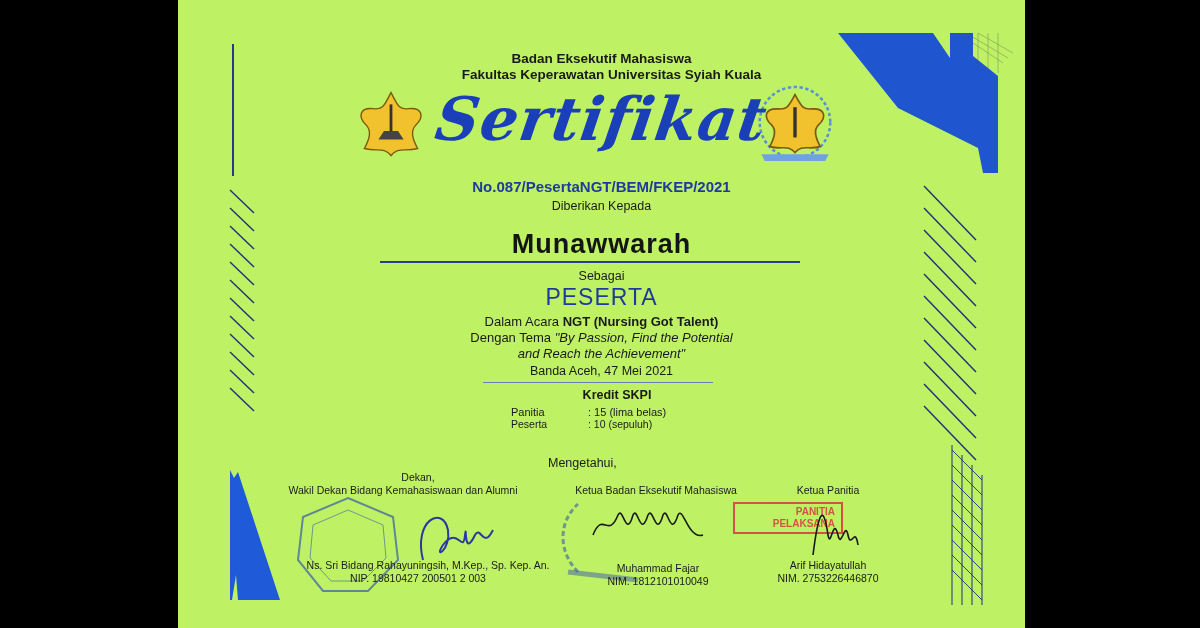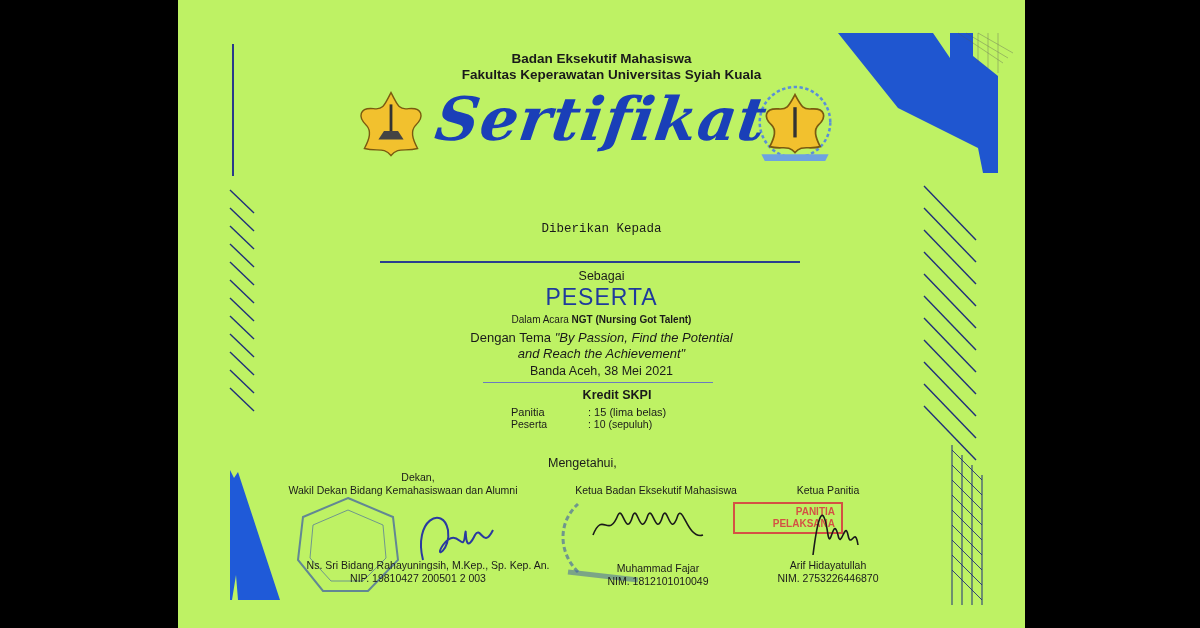--- a/index.html
+++ b/index.html
@@ -96,35 +96,37 @@
   <svg class="abs" style="left:575px;top:82px;" width="84" height="84" viewBox="0 0 100 100">
     <circle cx="50" cy="48" r="42" fill="none" stroke="#5b8fd8" stroke-width="3" stroke-dasharray="4 3"></circle>
     <path d="M50 15 C58 30 60 33 70 32 C86 31 88 42 78 51 C72 57 74 65 80 77 C66 81 58 74 50 84 C42 74 34 81 20 77 C26 65 28 57 22 51 C12 42 14 31 30 32 C40 33 42 30 50 15 Z" fill="#f2c12e" stroke="#7a5a10" stroke-width="2"></path>
     <rect x="48" y="30" width="4" height="36" fill="#333"></rect>
     <path d="M10 86 L90 86 L86 94 L14 94 Z" fill="#6ea2e0"></path>
   </svg>
 
   <div class="center org" style="top:51px;">Badan Eksekutif Mahasiswa</div>
   <div class="center org" style="top:67px;padding-left:20px;">Fakultas Keperawatan Universitas Syiah Kuala</div>
   <div class="center title" style="top:84px;">Sertifikat</div>
-  <div class="center small" style="top:222px;font-family:Liberation Mono, monospace;">Diberikan Kepada</div>
+  <div class="center certno" style="top:178px;">No.087/PesertaNGT/BEM/FKEP/2021</div>
+  <div class="center small" style="top:199px;">Diberikan Kepada</div>
 
+  <div class="center name" style="top:229px;">Munawwarah</div>
   <div class="line-blue" style="left:202px;top:261px;width:420px;"></div>
 
   <div class="center small" style="top:269px;">Sebagai</div>
   <div class="center role" style="top:284px;">PESERTA</div>
 
-  <div class="center small" style="top:314px;font-size:10px;">
+  <div class="center small" style="top:314px;font-size:13px;">
     <span>Dalam Acara </span><b>NGT (Nursing Got Talent)</b>
   </div>
   <div class="center small" style="top:330px;font-size:13px;">
     <span>Dengan Tema </span><i>"By Passion, Find the Potential</i>
   </div>
   <div class="center small" style="top:346px;font-size:13px;font-style:italic;">and Reach the Achievement"</div>
-  <div class="center small" style="top:364px;">Banda Aceh, 38 Mei 2021</div>
+  <div class="center small" style="top:364px;">Banda Aceh, 47 Mei 2021</div>
   <div class="abs" style="left:305px;top:382px;width:230px;height:1px;background:#6b7bbf;"></div>
 
   <div class="center" style="top:388px;font-weight:bold;font-size:12.5px;color:#1a1a1a;padding-left:31px;">Kredit SKPI</div>
   <div class="abs small" style="left:333px;top:406px;font-size:11px;line-height:12px;">
     <span style="display:inline-block;width:77px;">Panitia</span><span>: 15 (lima belas)</span>
   </div>
   <div class="abs small" style="left:333px;top:418px;font-size:10.5px;line-height:12px;">
     <span style="display:inline-block;width:77px;">Peserta</span><span>: 10 (sepuluh)</span>
   </div>
   <div class="abs small" style="left:370px;top:456px;font-size:12.5px;">Mengetahui,</div>

